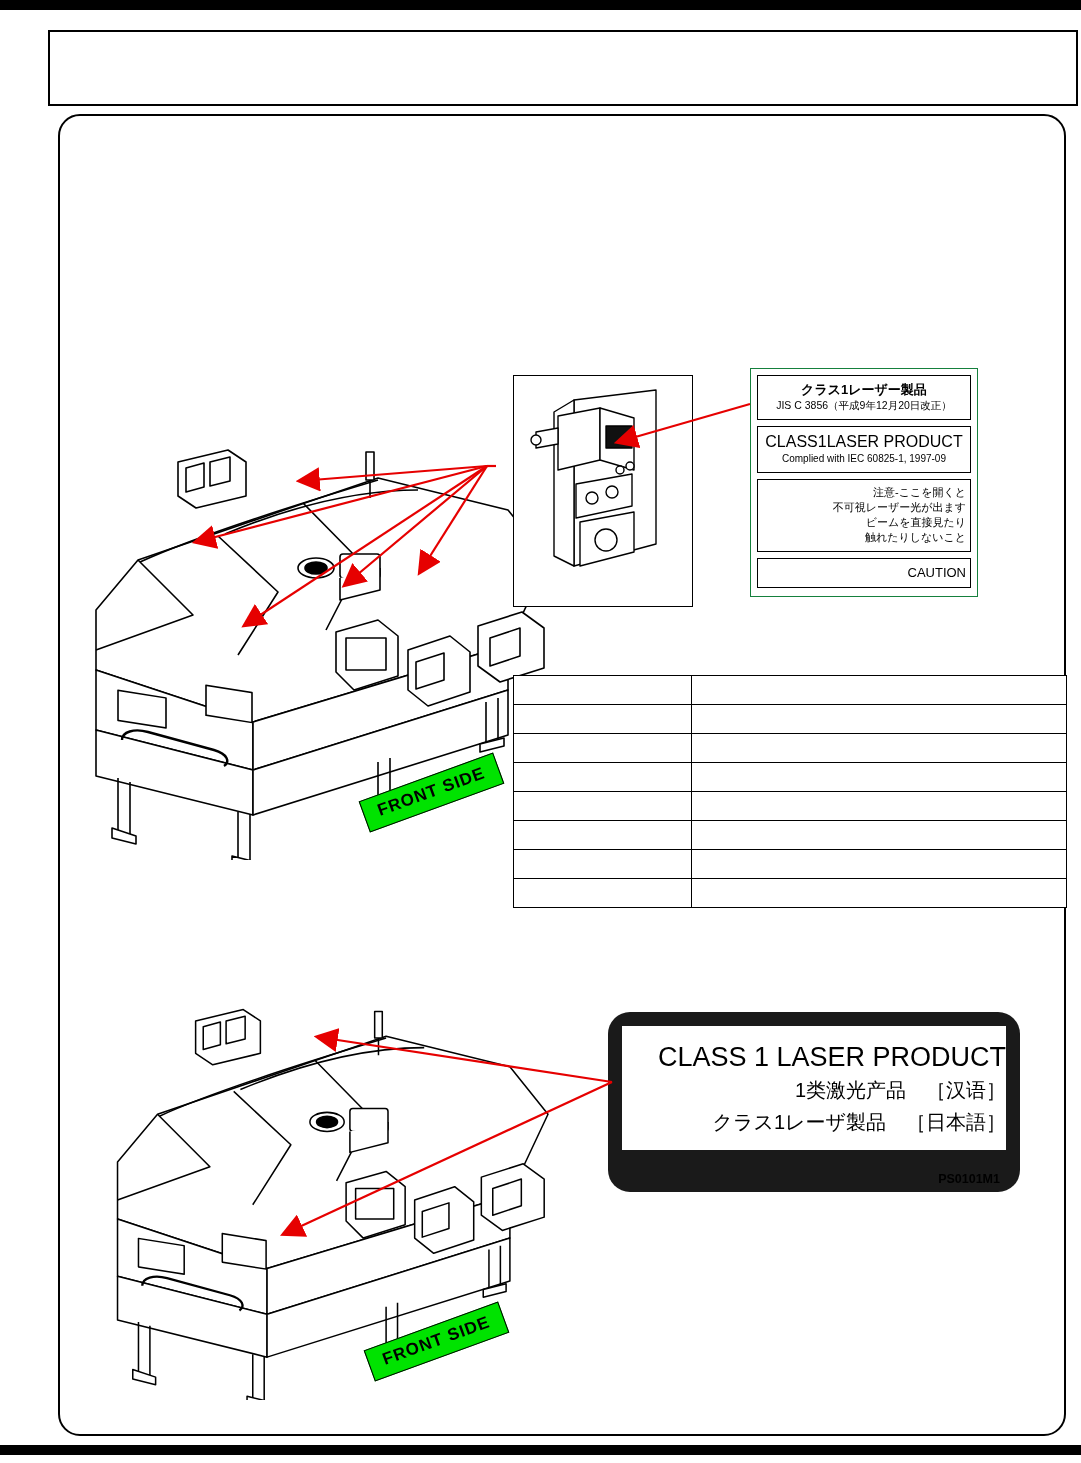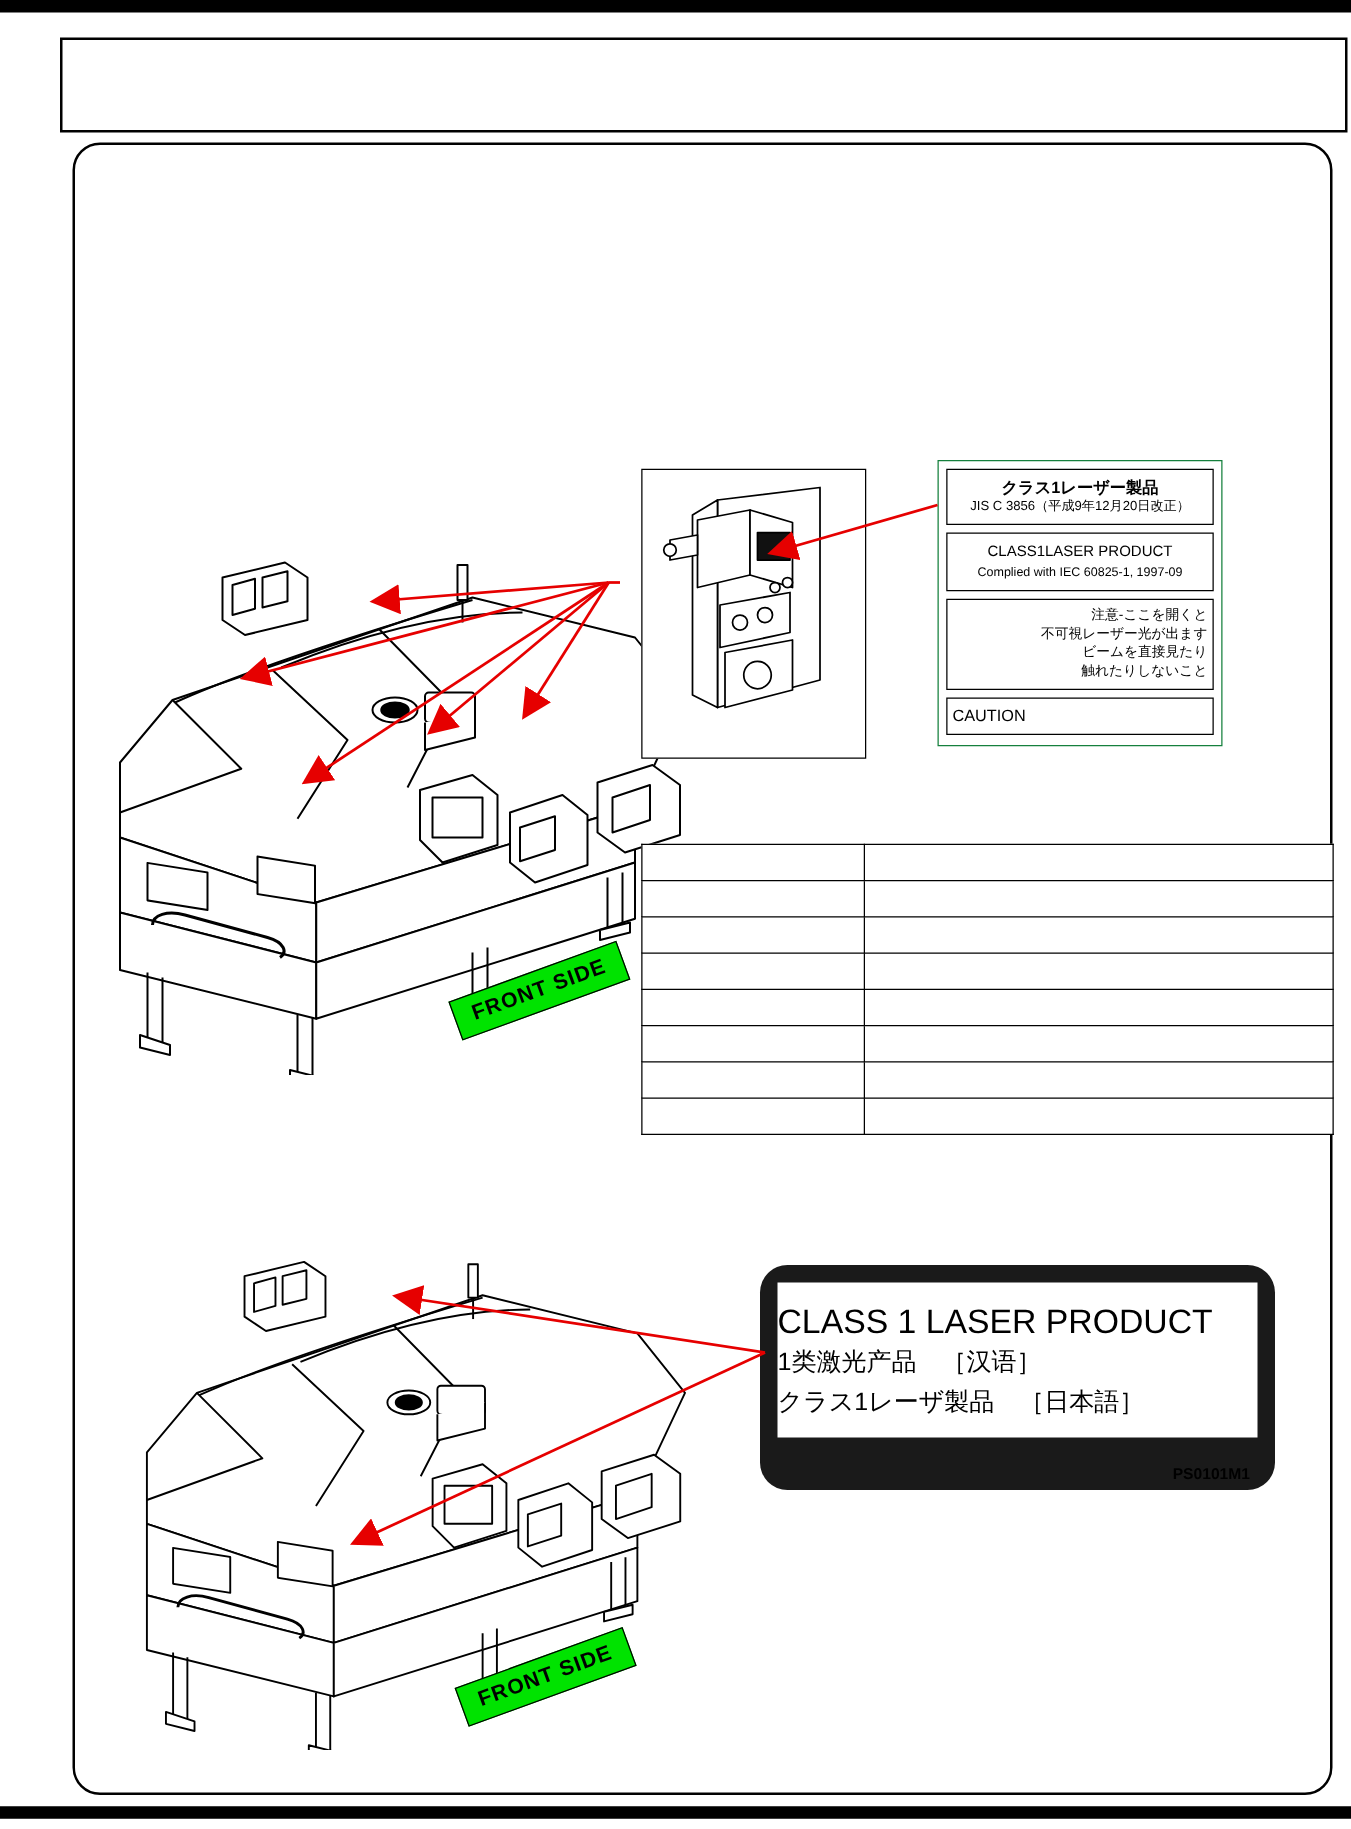--- a/index.html
+++ b/index.html
@@ -116,38 +116,38 @@
   .lbl-jp-title {
     font-size: 13px;
     font-weight: bold;
     line-height: 17px;
   }
   .lbl-jp-sub {
     font-size: 10.5px;
     line-height: 15px;
   }
   .lbl-en-title {
-    font-size: 12px;
+    font-size: 16px;
     line-height: 19px;
     text-align: center;
   }
   .lbl-en-sub {
     font-size: 10px;
     line-height: 15px;
   }
   .lbl-caution-jp {
     text-align: right;
     font-size: 11px;
     line-height: 15px;
     padding-left: 8px;
   }
   .lbl-caution-en-h {
     font-size: 13px;
     line-height: 17px;
-    text-align: left;
+    text-align: right;
   }
   .lbl-caution-en-b {
     font-size: 12px;
     line-height: 16px;
     text-align: left;
     padding-left: 12px;
   }
 
   
   .spec-table {
@@ -178,21 +178,21 @@
     background: #1a1a1a;
     border-radius: 22px;
     box-sizing: border-box;
     padding: 14px;
   }
   .plate-inner {
     width: 100%; height: 124px;
     background: #fff;
     box-sizing: border-box;
     padding-top: 14px;
-    text-align: left;
+    text-align: right;
   }
   .plate-line1 {
     font-size: 27px;
     line-height: 34px;
   }
   .plate-line2 {
     font-size: 20px;
     line-height: 32px;
   }
   .plate-line3 {

